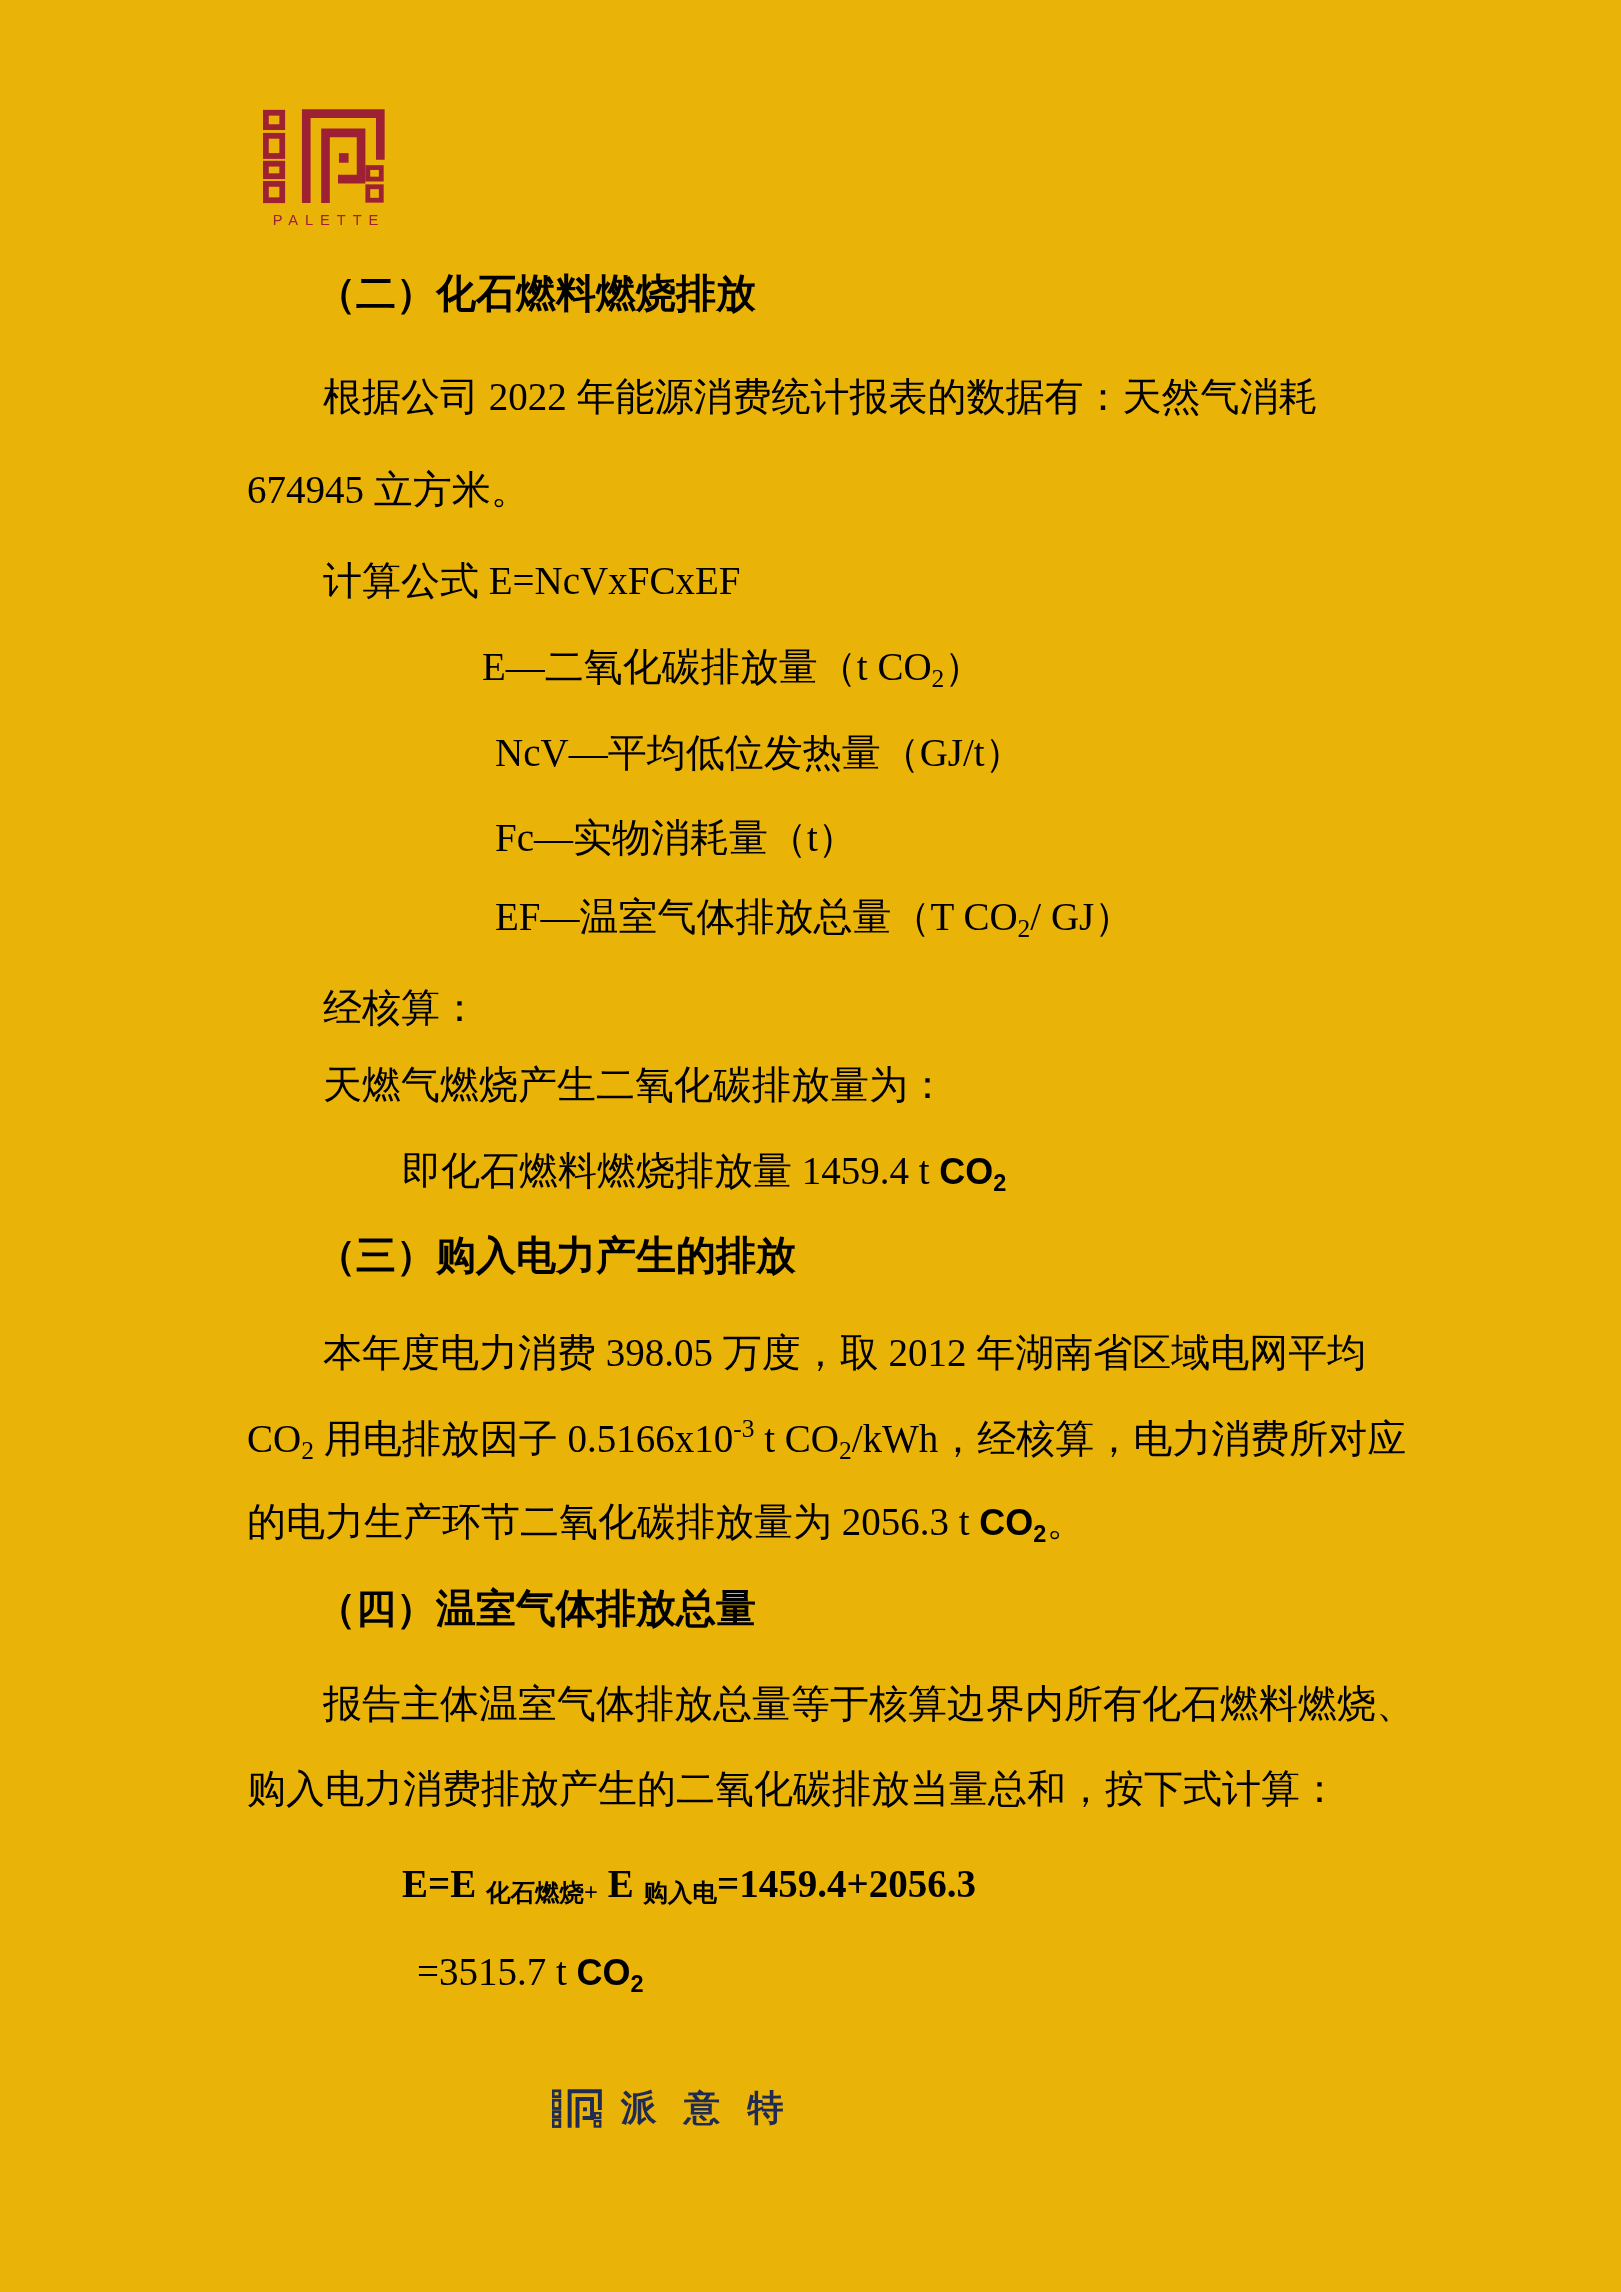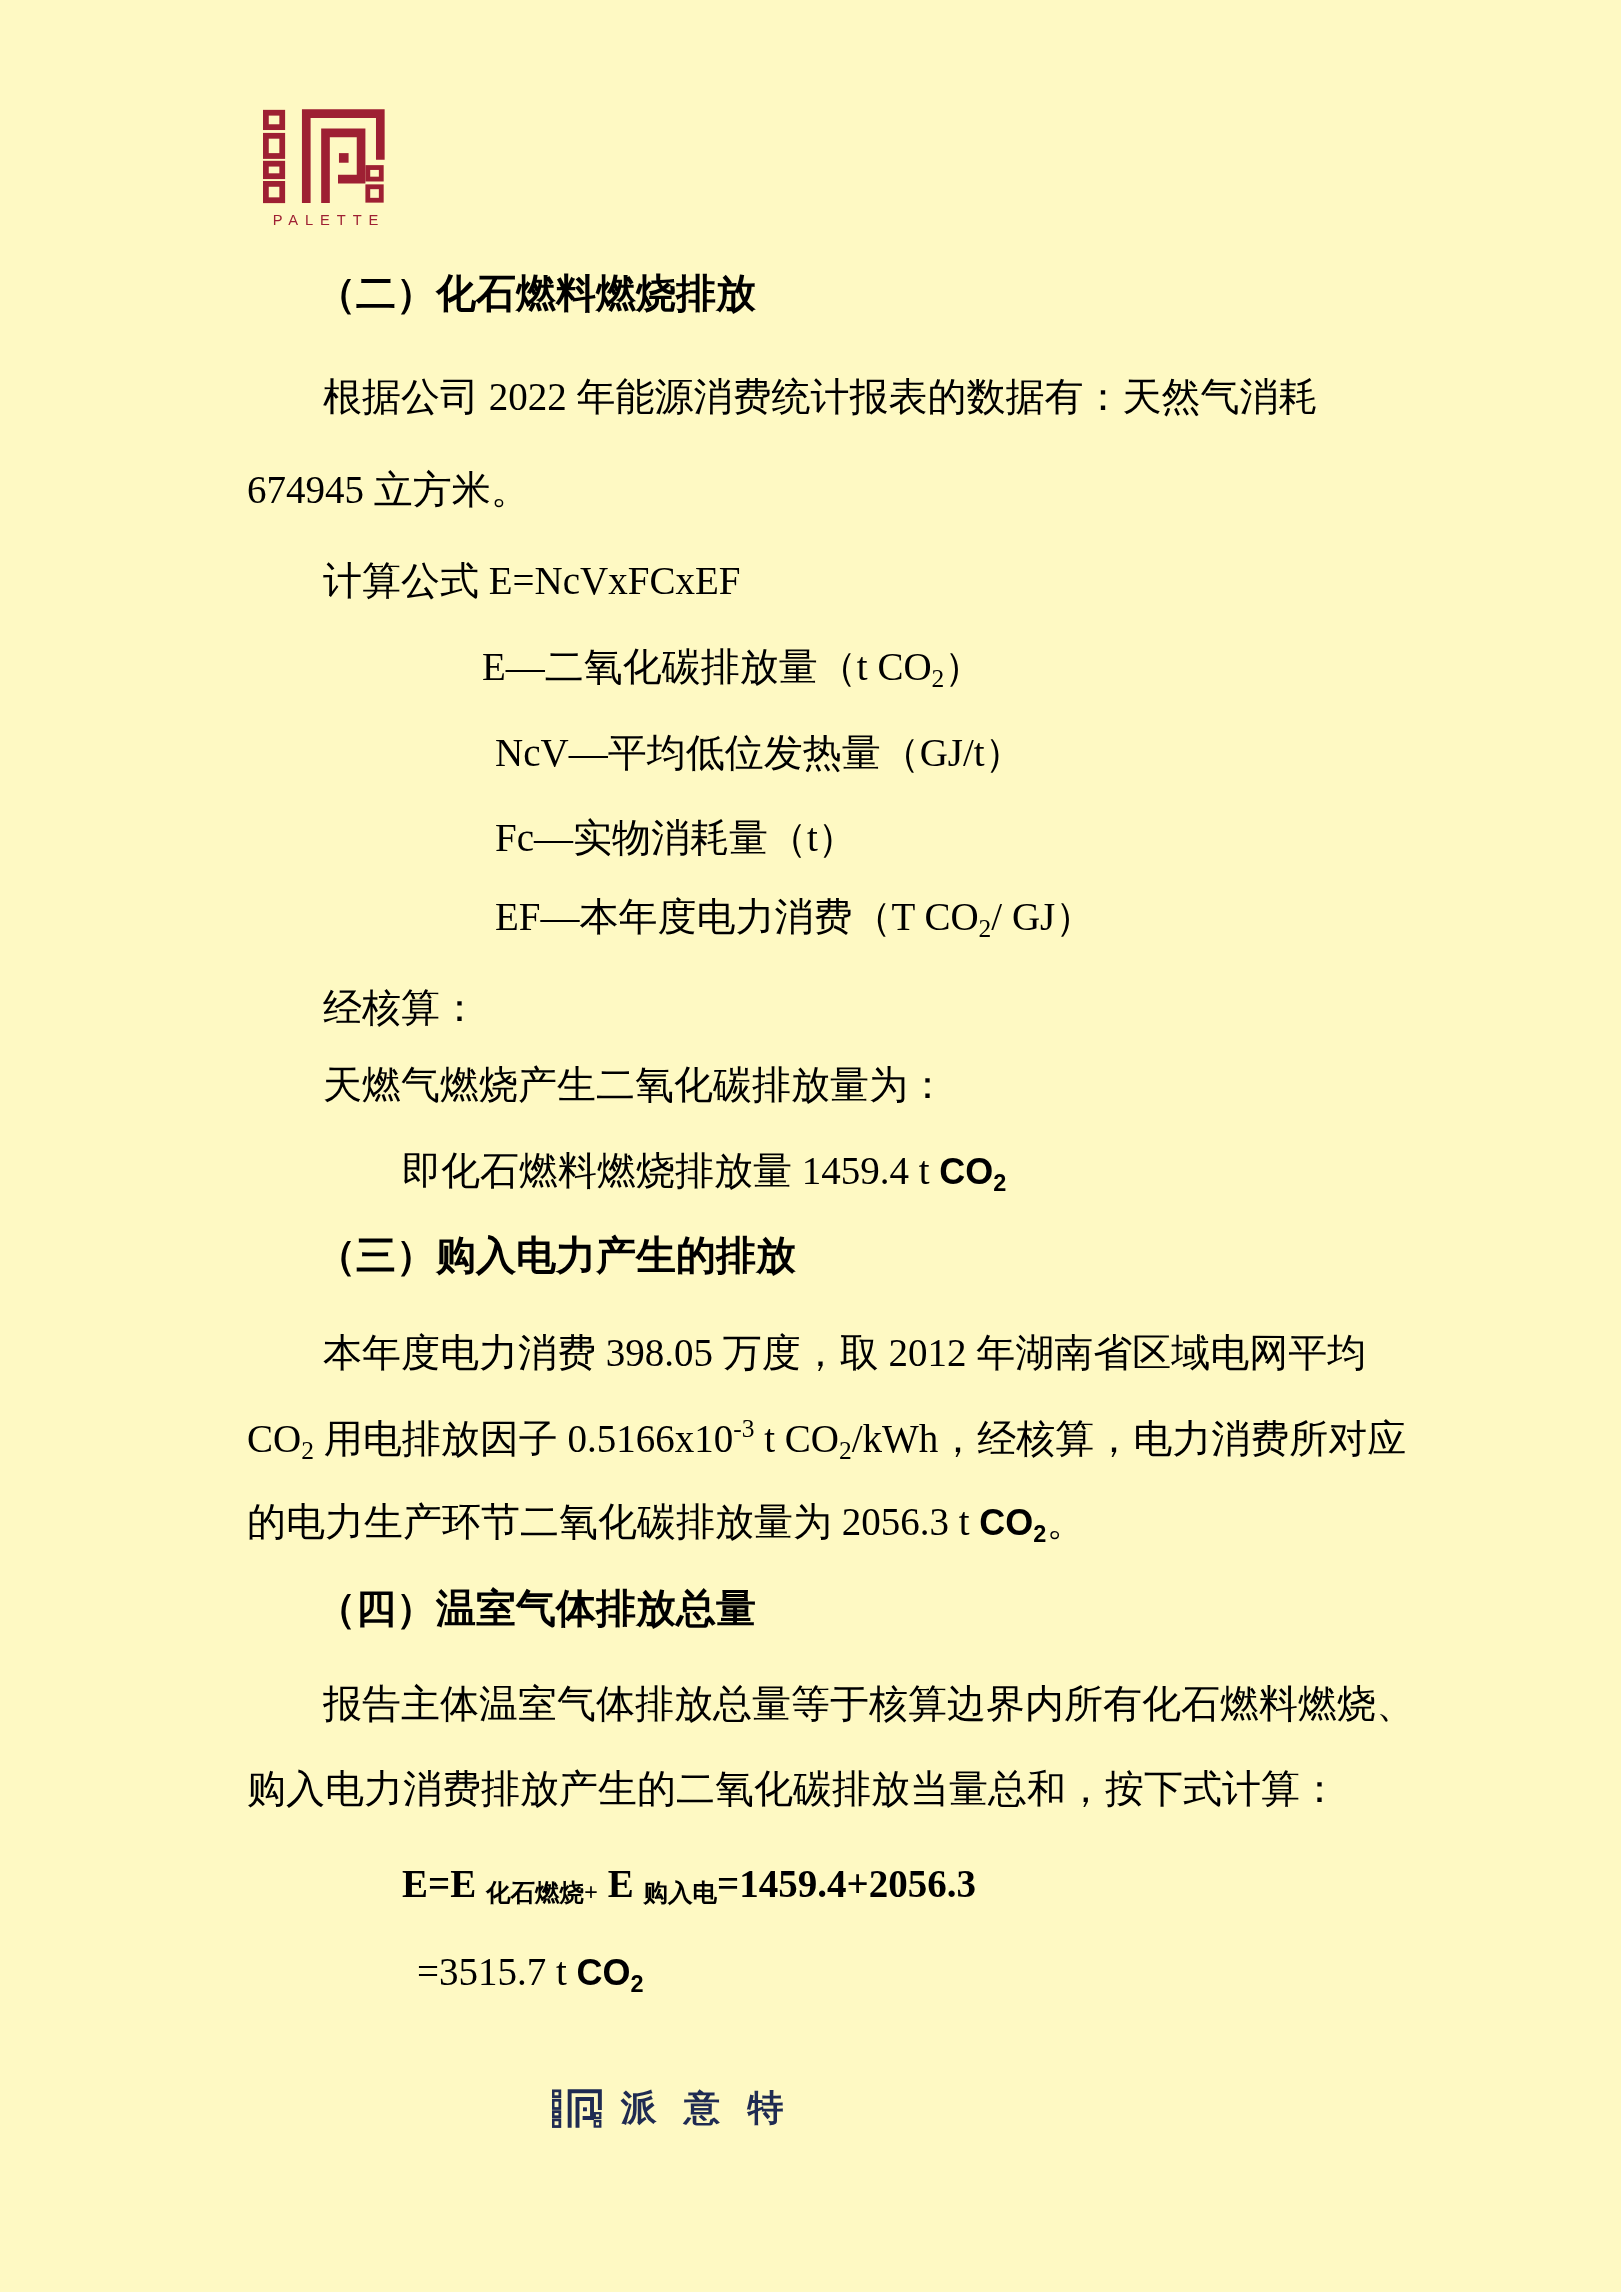--- a/index.html
+++ b/index.html
@@ -1,20 +1,20 @@
 <!DOCTYPE html>
 <html><head>
 <meta charset="utf-8">
 <style>
   html,body{margin:0;padding:0;background:#ffffff;}
   .page{
     position:relative;
     width:1621px;height:2293px;
     margin:0 auto;
-    background:#fef9c3;
+    background:#eab308;
     overflow:hidden;
     font-family:"Liberation Serif","DejaVu Serif",serif;
     color:#000;
   }
   
   .logo-top{position:absolute;left:261px;top:106px;width:129px;text-align:center;}
   .logo-top svg{display:block;width:125px;height:100px;margin:0 auto;}
   .logo-word{
     margin-top:5.9px;
     font-family:"Liberation Sans","DejaVu Sans",sans-serif;
@@ -90,21 +90,21 @@
   </div>
 
   <div>
       <div class="line blk-0 heading"><span>（二）化石燃料燃烧排放</span></div>
       <div class="line blk-1"><span>根据公司 2022 年能源消费统计报表的数据有：天然气消耗</span></div>
       <div class="line blk-2"><span>674945 立方米。</span></div>
       <div class="line blk-3"><span>计算公式 E=NcVxFCxEF</span></div>
       <div class="line blk-4"><span>E—二氧化碳排放量（t CO</span><span class="rs-sub">2</span><span>）</span></div>
       <div class="line blk-5"><span>NcV—平均低位发热量（GJ/t）</span></div>
       <div class="line blk-6"><span>Fc—实物消耗量（t）</span></div>
-      <div class="line blk-7"><span>EF—本年度电力消费（T CO</span><span class="rs-sub">2</span><span>/ GJ）</span></div>
+      <div class="line blk-7"><span>EF—温室气体排放总量（T CO</span><span class="rs-sub">2</span><span>/ GJ）</span></div>
       <div class="line blk-8"><span>经核算：</span></div>
       <div class="line blk-9"><span>天燃气燃烧产生二氧化碳排放量为：</span></div>
       <div class="line blk-10"><span>即化石燃料燃烧排放量 1459.4 t </span><span class="rs-sans">CO</span><span class="rs-sanssub">2</span></div>
       <div class="line blk-11 heading"><span>（三）购入电力产生的排放</span></div>
       <div class="line blk-12"><span>本年度电力消费 398.05 万度，取 2012 年湖南省区域电网平均</span></div>
       <div class="line blk-13"><span>CO</span><span class="rs-sub">2</span><span> 用电排放因子 0.5166x10</span><span class="rs-sup">-3</span><span> t CO</span><span class="rs-sub">2</span><span>/kWh，经核算，电力消费所对应</span></div>
       <div class="line blk-14"><span>的电力生产环节二氧化碳排放量为 2056.3 t </span><span class="rs-sans">CO</span><span class="rs-sanssub">2</span><span>。</span></div>
       <div class="line blk-15 heading"><span>（四）温室气体排放总量</span></div>
       <div class="line blk-16"><span>报告主体温室气体排放总量等于核算边界内所有化石燃料燃烧、</span></div>
       <div class="line blk-17"><span>购入电力消费排放产生的二氧化碳排放当量总和，按下式计算：</span></div>

